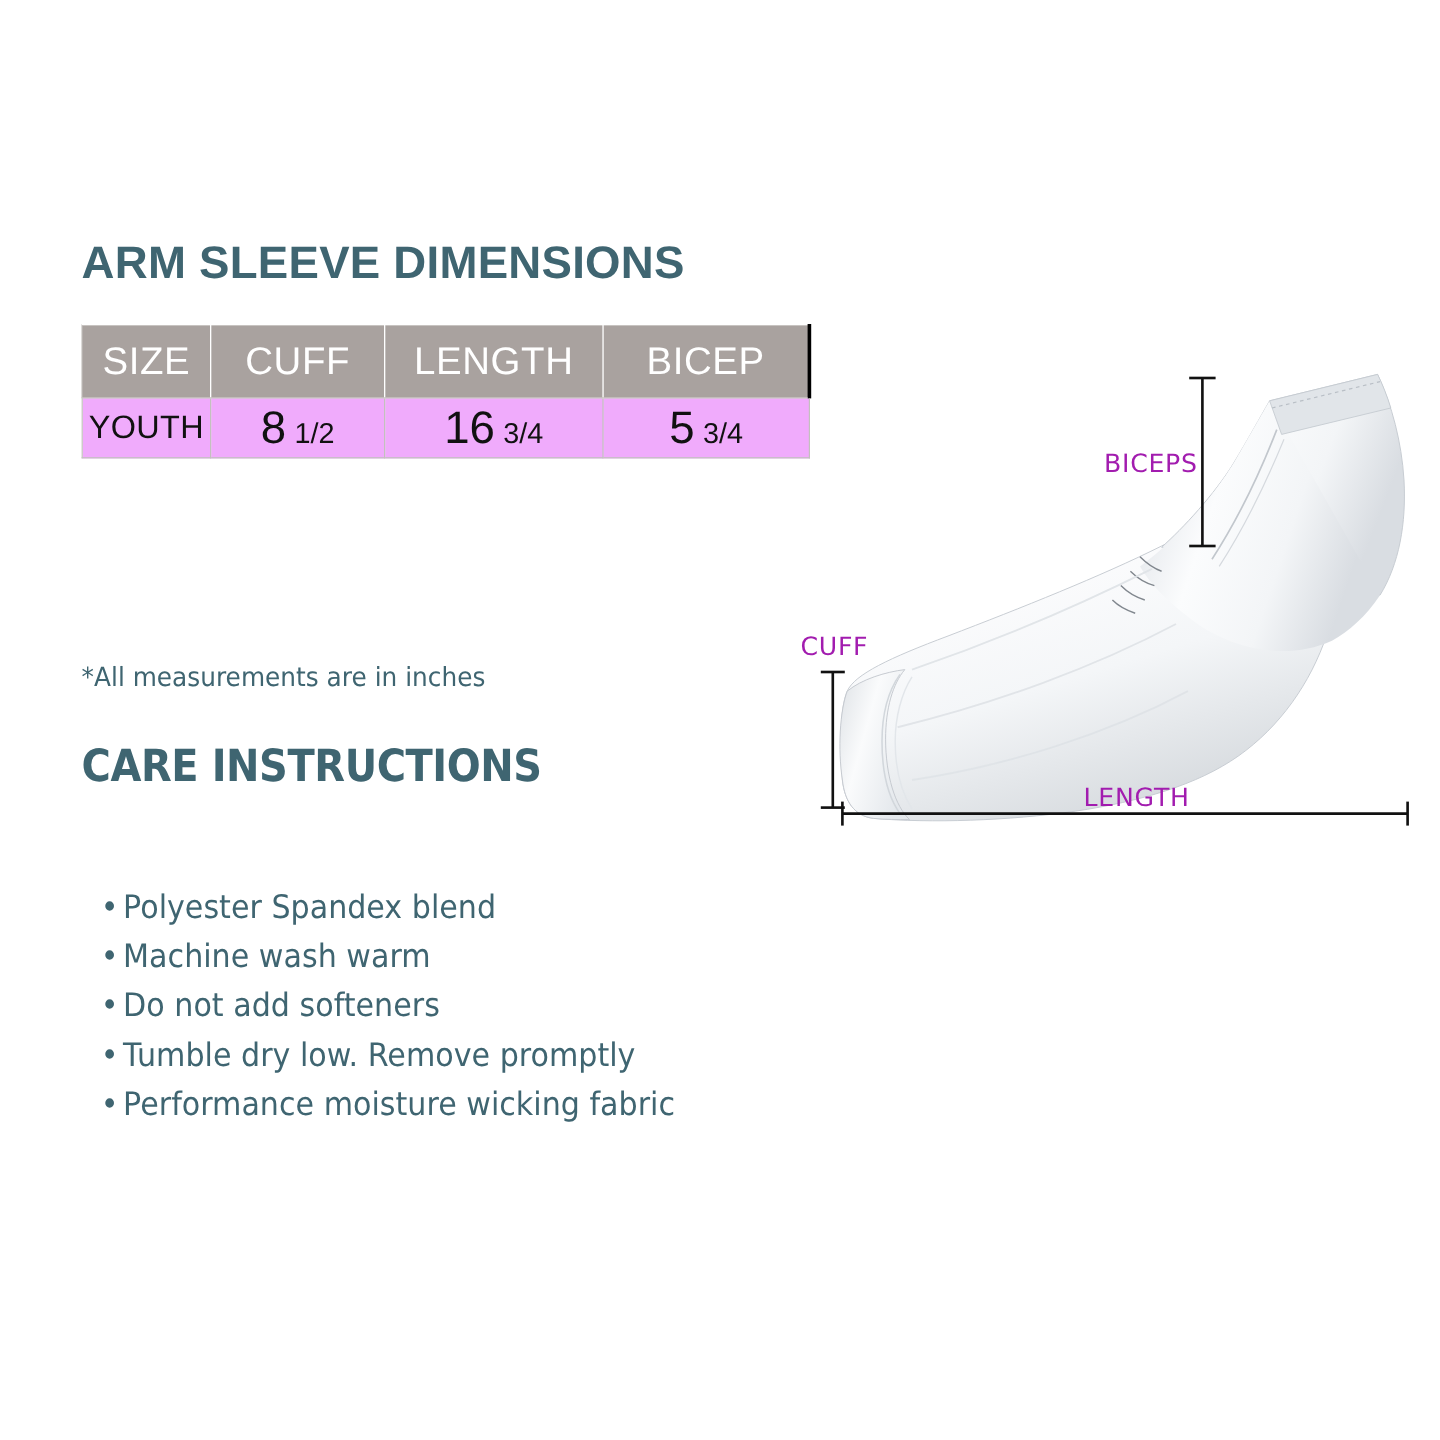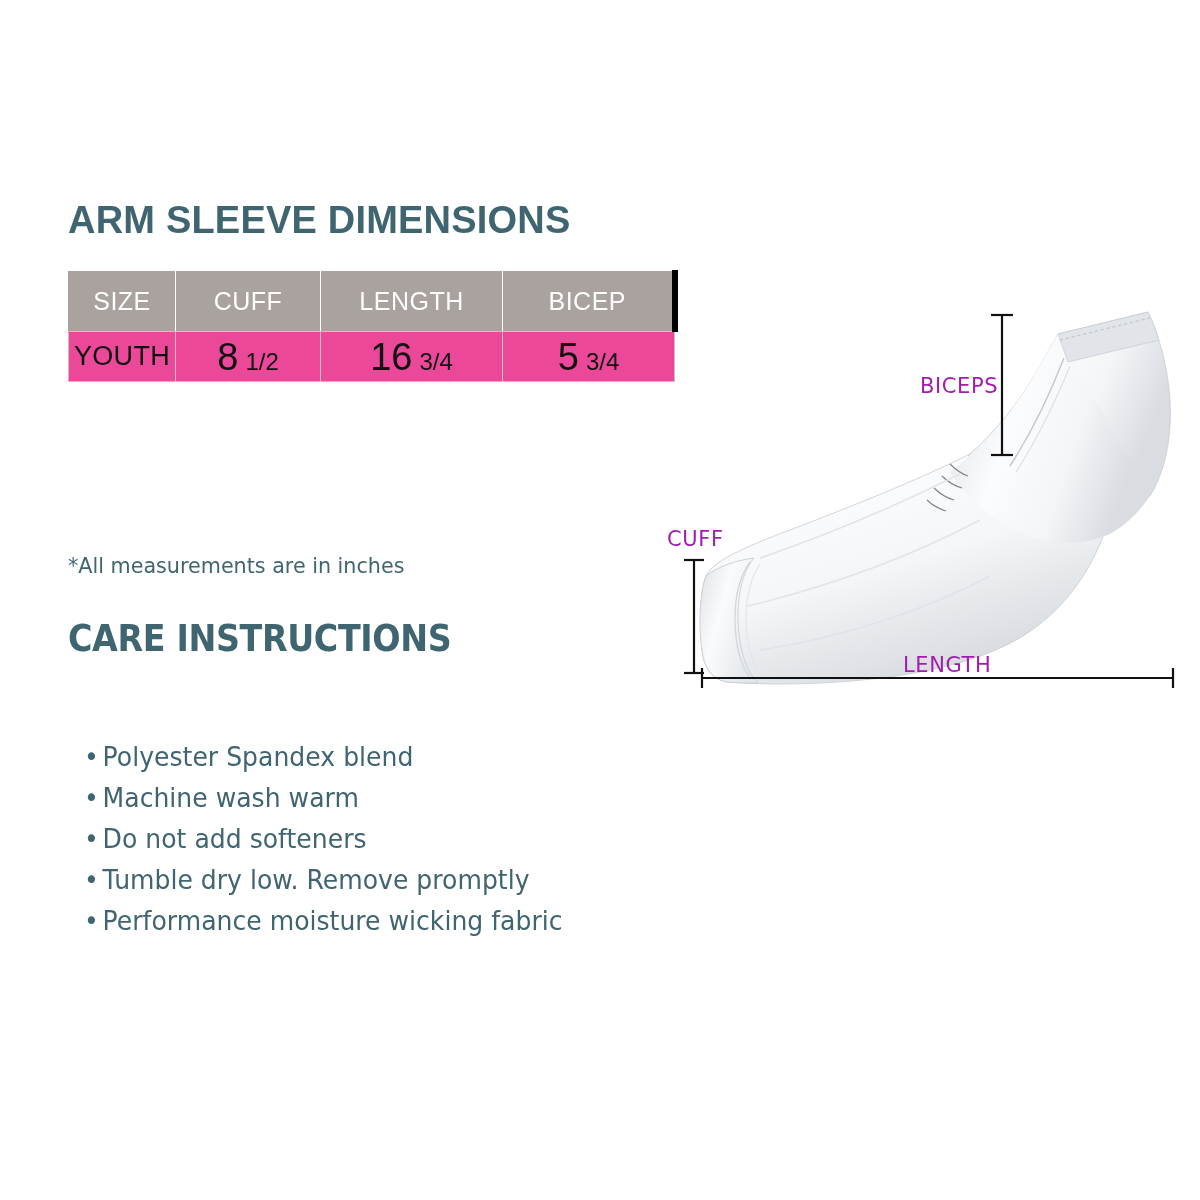--- a/index.html
+++ b/index.html
@@ -62,45 +62,45 @@
   }
   .size-table col.c-size   { width: 107px; }
   .size-table col.c-cuff   { width: 145px; }
   .size-table col.c-length { width: 182px; }
   .size-table col.c-bicep  { width: 172px; }
 
   .size-table th {
     background: #a9a29f;
     color: #ffffff;
     font-weight: normal;
-    font-size: 25px;
+    font-size: 32px;
     letter-spacing: 0.5px;
     height: 60px;
     line-height: 60px;
     padding: 0;
     text-align: center;
     border: 1px solid #ffffff;
     border-bottom: 1px solid #c9c4c1;
     font-family: "Liberation Sans", sans-serif;
     vertical-align: middle;
     box-sizing: border-box;
   }
   .size-table th:first-child { border-left: 1px solid #a9a29f; }
-  .size-table th:last-child  { border-right: 6px solid #000000; }
+  .size-table th:last-child  { border-right: 3px solid #000000; }
 
   .size-table td {
     border: 1px solid #c3c0be;
     padding: 0;
     text-align: center;
     vertical-align: middle;
     color: #111111;
     box-sizing: border-box;
   }
   .size-table tr.r-todd  td { height: 54px; background: #ffffff; }
-  .size-table tr.r-youth td { height: 50px; background: #ec4899; }
+  .size-table tr.r-youth td { height: 50px; background: #f0abfc; }
   .size-table tr.r-adult td { height: 51px; background: #ffffff; }
 
   .cell-size {
     font-size: 27px;
     letter-spacing: 0.3px;
     font-family: "Liberation Sans", sans-serif;
   }
   .val-whole {
     font-size: 38px;
     font-family: "Liberation Sans", sans-serif;

